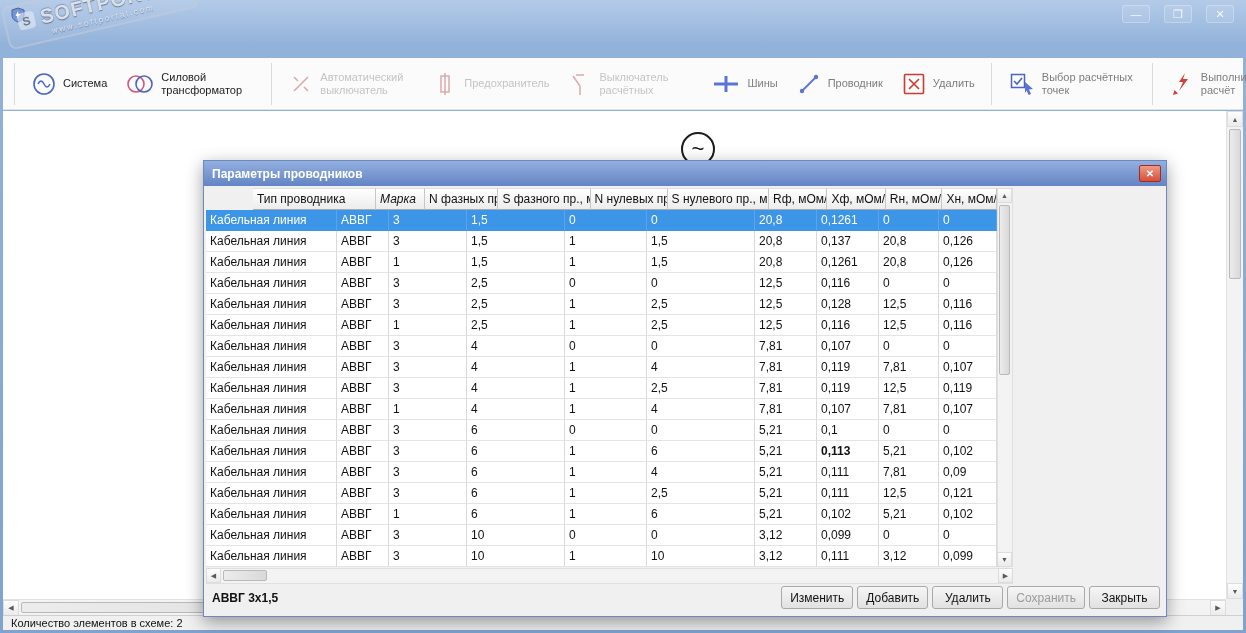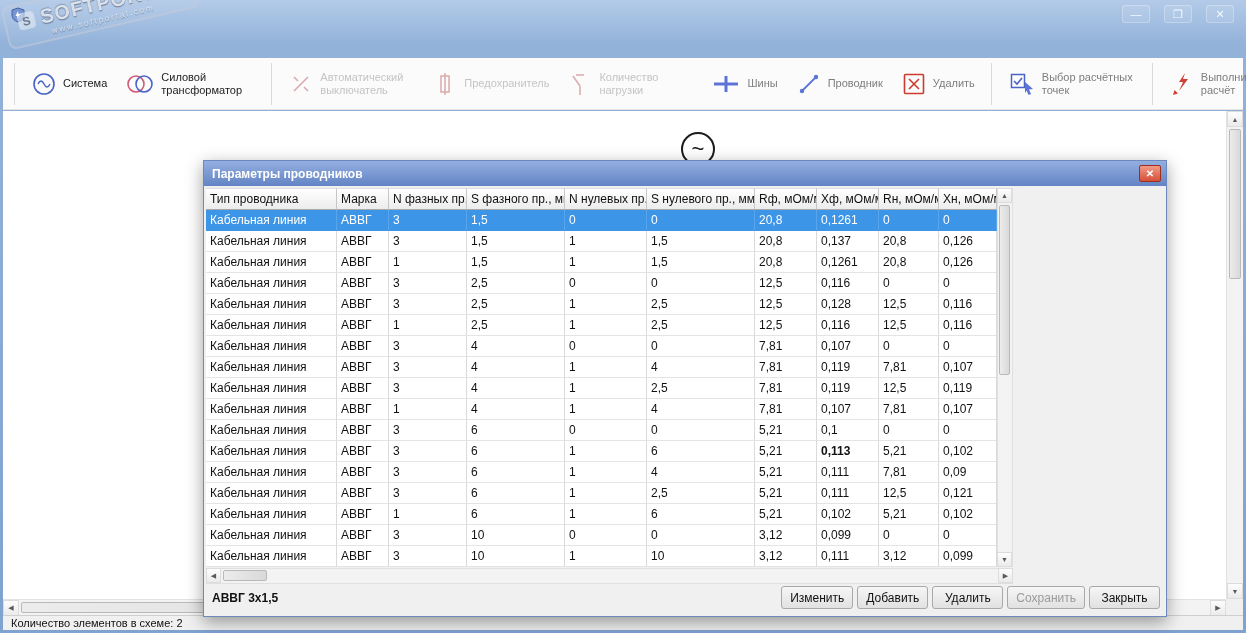--- a/index.html
+++ b/index.html
@@ -154,21 +154,21 @@
           </svg>
       </span>
       <span class="tool-label">Предохранитель</span>
     </div>
     <div class="tool-btn disabled">
       <span class="tool-icon">
         <svg width="26" height="26">
             <path d="M13 24v-9M13 15L6 5M9 4h8" stroke="#dcaaaa" stroke-width="1.5" fill="none"></path>
           </svg>
       </span>
-      <span class="tool-label">Количество нагрузки</span>
+      <span class="tool-label">Выключатель расчётных</span>
     </div>
     <div class="tool-btn">
       <span class="tool-icon">
         <svg width="30" height="26">
             <path d="M3 13h24" stroke="#5b74d6" stroke-width="3"></path>
             <path d="M15 5v16" stroke="#5b74d6" stroke-width="3"></path>
           </svg>
       </span>
       <span class="tool-label">Шины</span>
     </div>
@@ -233,22 +233,22 @@
 
   <div class="dialog">
     <div class="dlg-title">
       <span>Параметры проводников</span>
       <div class="dlg-close">✕</div>
     </div>
     <div class="dlg-body">
       <div class="tbl-zone">
         <div class="tbl">
           <div class="thead">
-              <div class="th" style="width: 131px;">Тип проводника</div>
-              <div class="th" style="width: 52px;">Марка</div>
+              <div class="th" style="width: 131px; margin-left: 47px;">Тип проводника</div>
+              <div class="th" style="width: 52px; font-style: italic;">Марка</div>
               <div class="th" style="width: 78px;">N фазных пр.</div>
               <div class="th" style="width: 98px;">S фазного пр., мм²</div>
               <div class="th" style="width: 82px;">N нулевых пр.</div>
               <div class="th" style="width: 108px;">S нулевого пр., мм²</div>
               <div class="th" style="width: 62px;">Rф, мОм/м</div>
               <div class="th" style="width: 62px;">Xф, мОм/м</div>
               <div class="th" style="width: 60px;">Rн, мОм/м</div>
               <div class="th" style="width: 58px;">Xн, мОм/м</div>
             </div>
           <div class="tbody">

